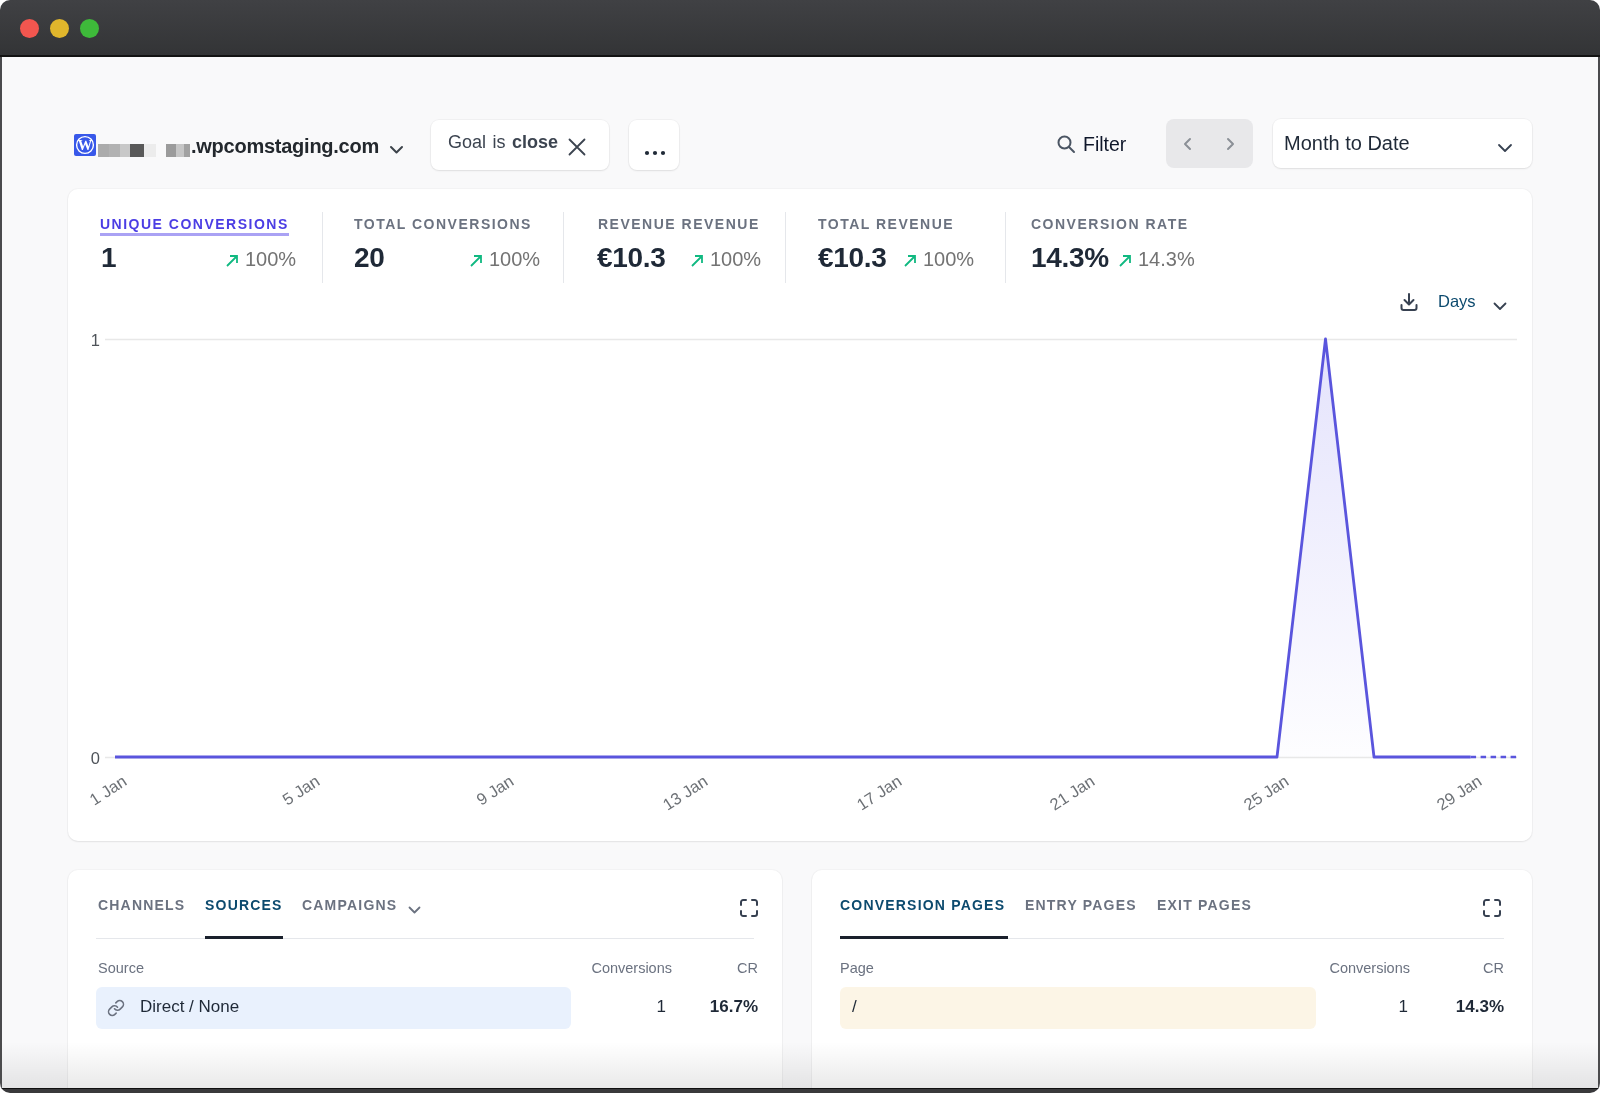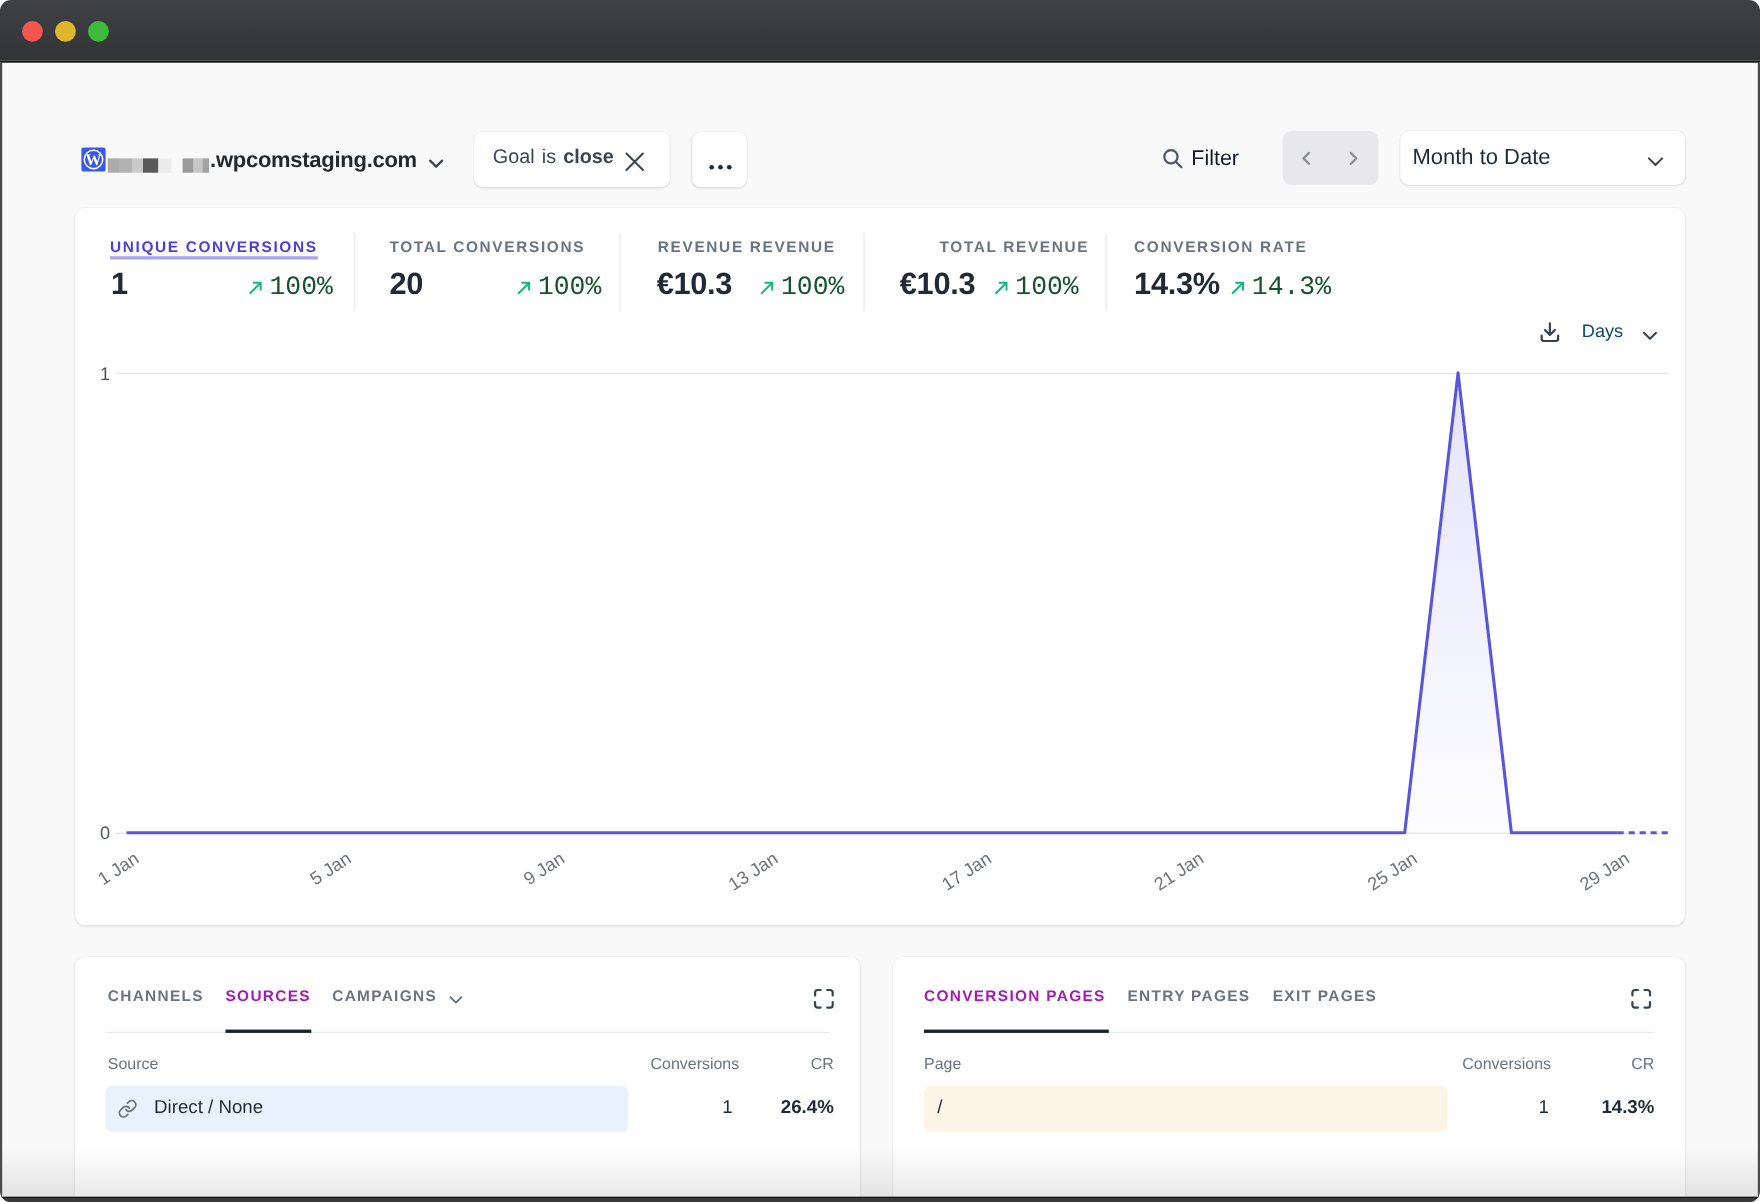--- a/index.html
+++ b/index.html
@@ -30,52 +30,52 @@
   .filter { left:1083px; top:133px; font-size:19.5px; color:#0f172a; }
   .navbox { left:1166px; top:119px; width:87px; height:49px; border-radius:8px; background:#e8e8ea; }
   .monthbox { left:1273px; top:119px; width:259px; height:49px; border-radius:8px; background:#fff;
     box-shadow:0 1px 2px rgba(0,0,0,0.08), 0 0 0 1px rgba(0,0,0,0.03); }
 
   
   .statlabel { position:absolute; top:216px; font-size:14px; font-weight:700; letter-spacing:1.5px;
     color:#6b7280; }
   .statlabel.active { color:#4b3de4; border-bottom:3px solid rgba(100,86,235,0.55); padding-bottom:1px; }
   .statval { position:absolute; top:242px; font-size:28px; font-weight:700; color:#1f2937; letter-spacing:-0.3px; }
-  .statchange { position:absolute; top:248px; font-size:24px; color:#14532d;font-family:Liberation Mono, monospace; }
+  .statchange { position:absolute; top:248px; font-size:20px; color:#737373; }
   .statchange svg { vertical-align:-2px; margin-right:6px; }
   .statdiv { position:absolute; top:212px; height:71px; width:1px; background:#e5e7eb; }
 
   .days { position:absolute; left:1438px; top:292px; font-size:16.5px; color:#0c4a6e; }
 
   
   .ylab { position:absolute; width:31px; text-align:right; font-size:16.5px; color:#4e5359; }
   .xlab { position:absolute; width:70px; top:770px; text-align:right; font-size:16.5px; color:#6d7176;
     transform:rotate(-33deg); transform-origin:100% 50%; }
 
   
   .tab { position:absolute; top:897px; font-size:14px; font-weight:700; letter-spacing:1.2px; color:#6b7280; }
-  .tab.active { color:#a21caf; }
+  .tab.active { color:#0c4a6e; }
   .tabline { position:absolute; top:936px; height:3px; background:#1a202c; z-index:3; }
   .tabdiv { position:absolute; top:938px; height:1px; background:#e5e7eb; }
   .thead { position:absolute; top:960px; font-size:14.5px; color:#6b7280; }
   .rowbg { position:absolute; top:987px; height:42px; border-radius:6px; }
   .rowtxt { position:absolute; top:997px; font-size:17px; color:#1f2937; }
   .rowval { position:absolute; top:997px; font-size:17px; color:#1f2937; text-align:right; }
   .rowval.b { font-weight:700; }
 </style>
 </head>
 <body>
 <div class="window">
 
   <div class="card" style="left:68px; top:189px; width:1464px; height:652px;"></div>
 
   <div class="statlabel active" style="left:100px;">UNIQUE CONVERSIONS</div>
   <div class="statlabel" style="left:354px;">TOTAL CONVERSIONS</div>
   <div class="statlabel" style="left:598px;">REVENUE REVENUE</div>
-  <div class="statlabel" style="left:854px;">TOTAL REVENUE</div>
+  <div class="statlabel" style="left:818px;">TOTAL REVENUE</div>
   <div class="statlabel" style="left:1031px;">CONVERSION RATE</div>
 
   <div class="statval" style="left:101px;">1</div>
   <div class="statval" style="left:354px;">20</div>
   <div class="statval" style="left:597px;">€10.3</div>
   <div class="statval" style="left:818px;">€10.3</div>
   <div class="statval" style="left:1031px;">14.3%</div>
 
   <div class="statchange" style="left:225px;"><svg width="14" height="14" viewBox="0 0 14 14" fill="none">
         <path d="M2 12 L12 2 M5 2 H12 V9" stroke="#10b981" stroke-width="1.8"></path>
@@ -157,21 +157,21 @@
   <div class="thead" style="left:658px; width:100px; text-align:right;">CR</div>
   <div class="rowbg" style="left:96px; width:475px; background:#e9f1fd;"></div>
   <div class="abs" style="left:107px; top:999px;">
     <svg width="18" height="18" viewBox="0 0 24 24" fill="none" stroke="#6b7280" stroke-width="2.1" stroke-linecap="round" stroke-linejoin="round">
         <path d="M10 13a5 5 0 0 0 7.54.54l3-3a5 5 0 0 0-7.07-7.07l-1.72 1.71"></path>
         <path d="M14 11a5 5 0 0 0-7.54-.54l-3 3a5 5 0 0 0 7.07 7.07l1.71-1.71"></path>
       </svg>
   </div>
   <div class="rowtxt" style="left:140px;">Direct / None</div>
   <div class="rowval" style="left:566px; width:100px;">1</div>
-  <div class="rowval b" style="left:658px; width:100px;">26.4%</div>
+  <div class="rowval b" style="left:658px; width:100px;">16.7%</div>
 
   <div class="card" style="left:812px; top:870px; width:720px; height:240px; border-radius:10px 10px 0 0;"></div>
   <div class="tab active" style="left:840px;">CONVERSION PAGES</div>
   <div class="tab" style="left:1025px;">ENTRY PAGES</div>
   <div class="tab" style="left:1157px;">EXIT PAGES</div>
   <div class="tabdiv" style="left:840px; width:664px;"></div>
   <div class="tabline" style="left:840px; width:168px;"></div>
   <div class="abs" style="left:1482px; top:898px;">
     <svg width="20" height="20" viewBox="0 0 20 20" fill="none">
         <path d="M2 7 V4.2 A2.2 2.2 0 0 1 4.2 2 H7 M13 2 H15.8 A2.2 2.2 0 0 1 18 4.2 V7 M18 13 V15.8 A2.2 2.2 0 0 1 15.8 18 H13 M7 18 H4.2 A2.2 2.2 0 0 1 2 15.8 V13" stroke="#374151" stroke-width="2" stroke-linecap="round"></path>

